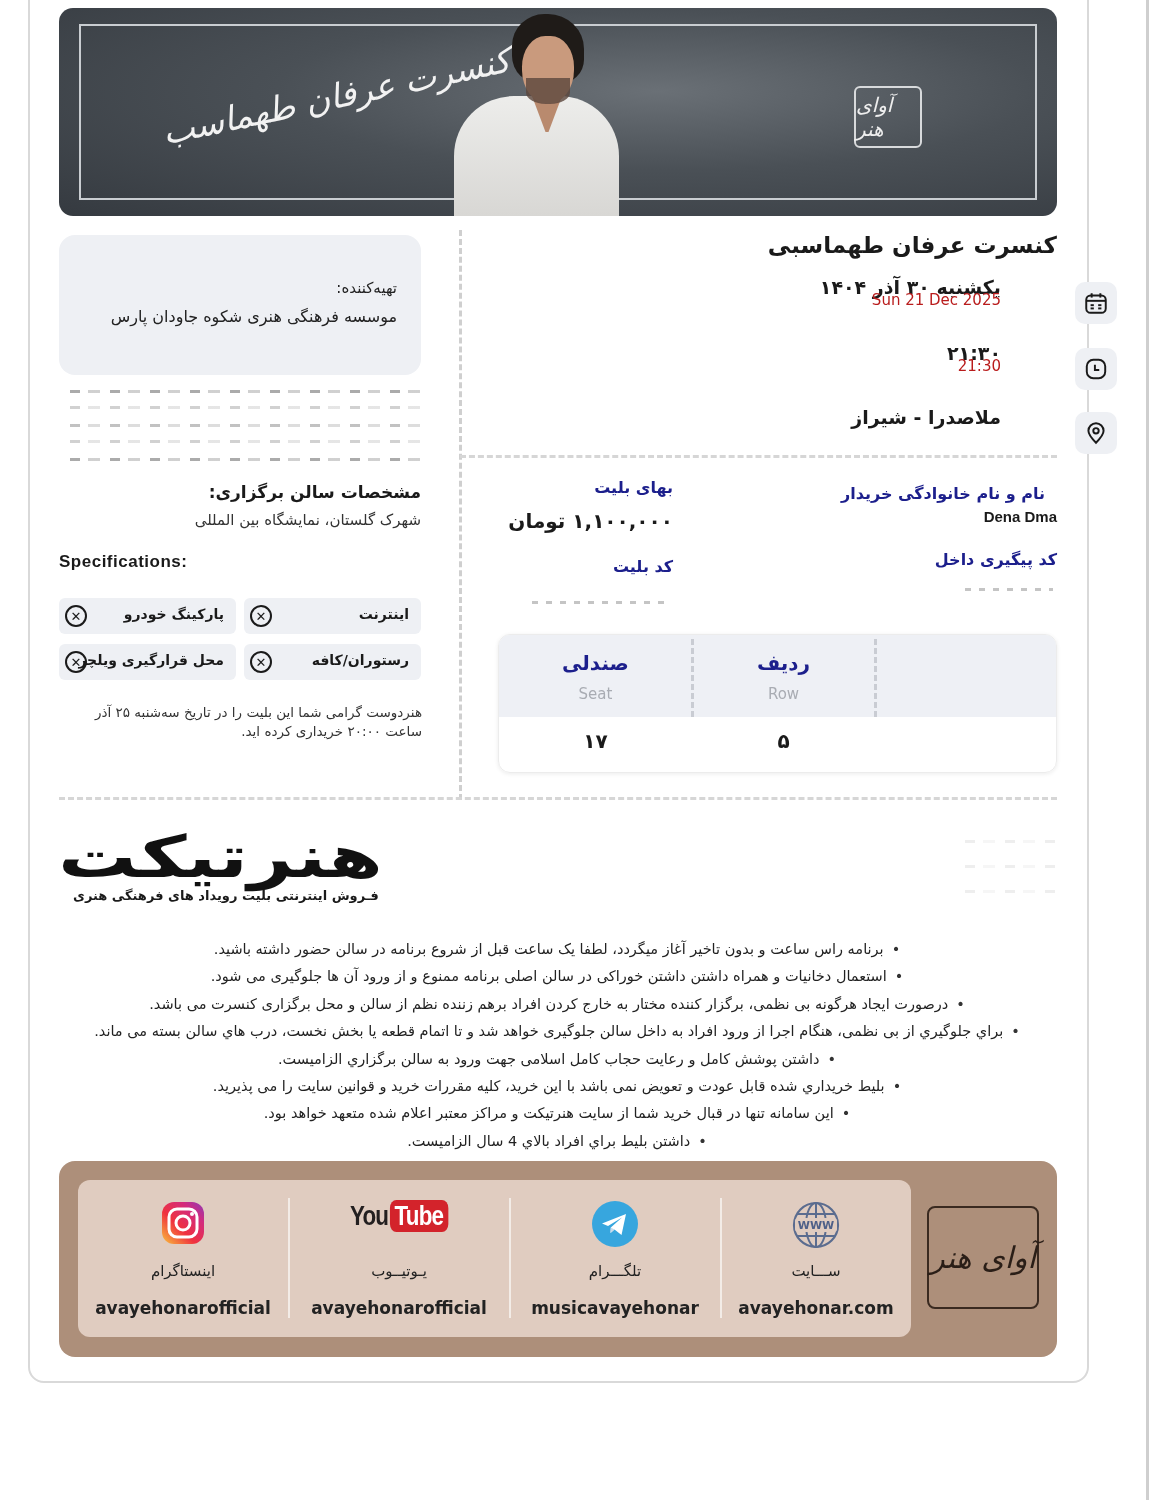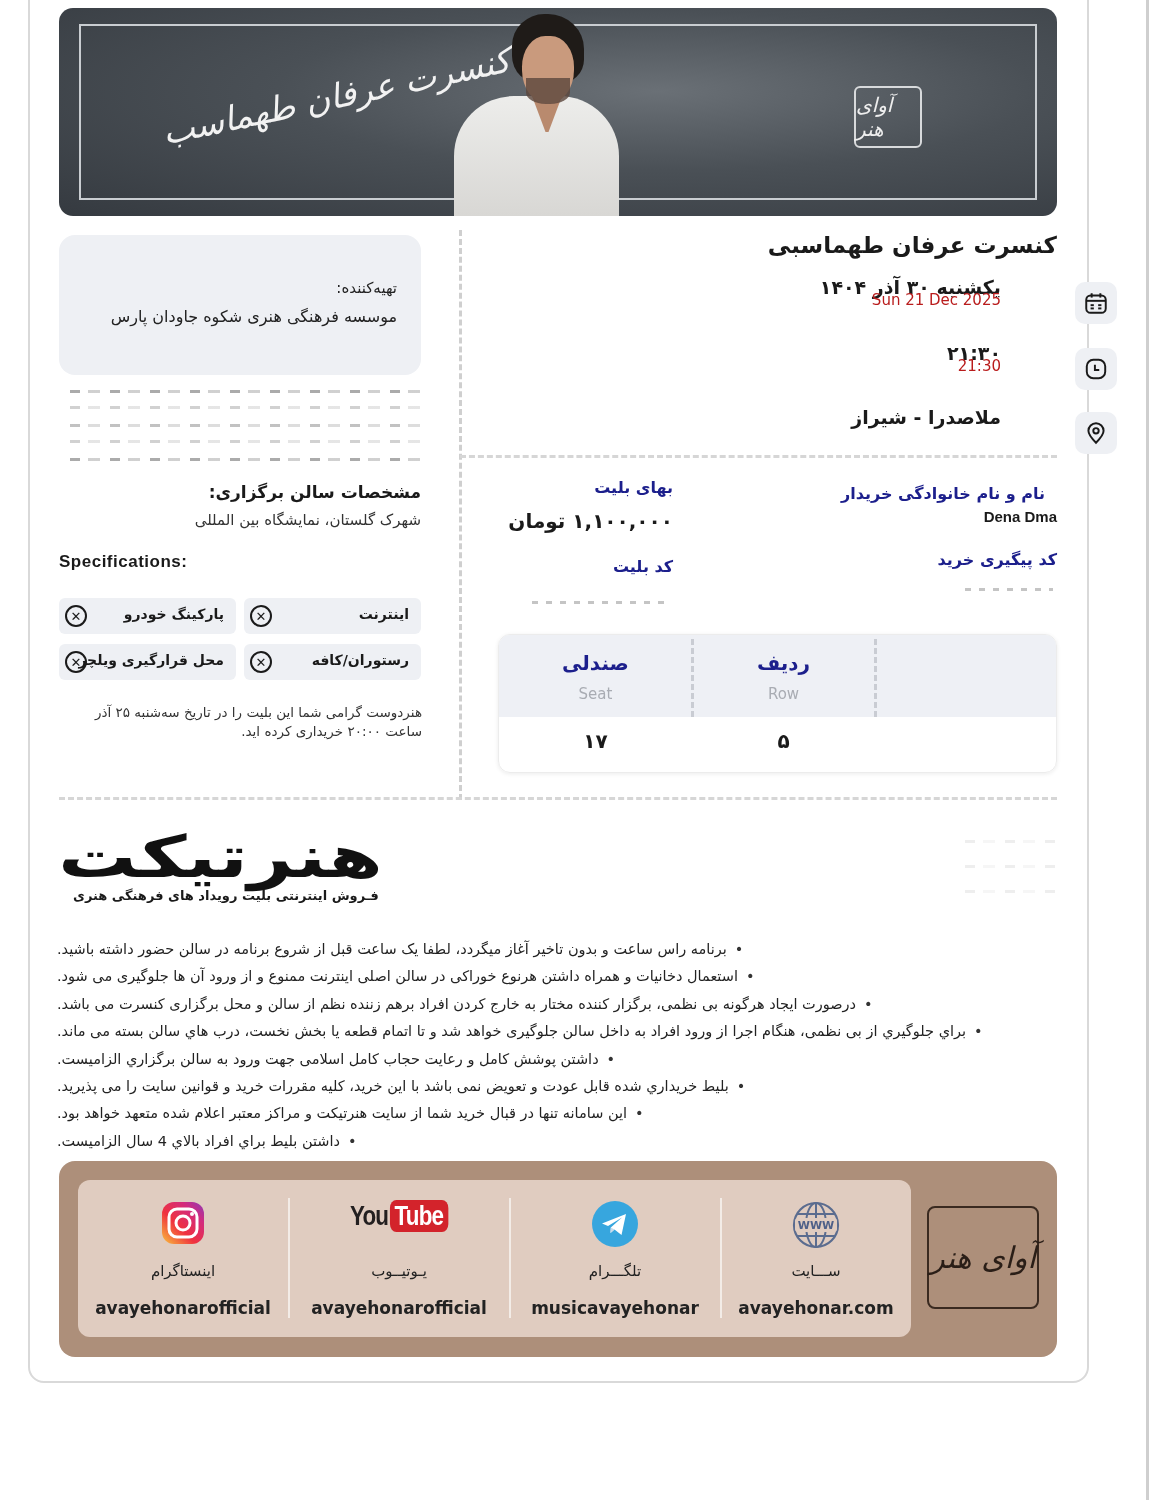--- a/index.html
+++ b/index.html
@@ -60,21 +60,21 @@
   .spec-chip .chip-icon { position: absolute; left: 6px; top: 7px; width: 22px; height: 22px; border: 2.5px solid #1a1a1a; border-radius: 50%; display: flex; align-items: center; justify-content: center; font-size: 13px; font-weight: bold; line-height: 1; }
   .purchase-note { position: absolute; left: 70px; top: 703px; width: 352px; font-size: 13.5px; line-height: 19px; direction: rtl; text-align: right; color: #333; }
 
   
   .brand-logo { position: absolute; left: 58px; top: 823px; font-size: 58px; font-weight: 900; font-family: "DejaVu Sans", sans-serif; letter-spacing: -4px; transform: scaleX(1.35); transform-origin: left; color: #111; }
   .brand-tagline { position: absolute; left: 73px; top: 888px; font-size: 13px; font-weight: bold; direction: rtl; white-space: nowrap; }
   .faded-block { position: absolute; left: 965px; top: 830px; width: 90px; height: 80px; opacity: .2; }
 
   
   .rules { position: absolute; right: 96px; top: 936px; width: 1000px; direction: rtl; list-style: none; }
-  .rules li { font-size: 14.5px; line-height: 27.4px; color: #222; white-space: nowrap; text-align: left; }
+  .rules li { font-size: 14.5px; line-height: 27.4px; color: #222; white-space: nowrap; text-align: center; }
   .rules li::before { content: "•"; margin-left: 8px; color: #333; }
 
   
   .footer { position: absolute; left: 59px; top: 1161px; width: 998px; height: 196px; background: #ad8f7a; border-radius: 16px; }
   .footer-inner { position: absolute; left: 19px; top: 19px; width: 833px; height: 157px; background: #e0ccc0; border-radius: 12px; }
   .f-col { position: absolute; top: 0; height: 157px; }
   .f-col .f-icon { position: absolute; left: 50%; top: 20px; transform: translateX(-50%); }
   .f-col .f-label { position: absolute; width: 100%; top: 82px; text-align: center; font-size: 15px; direction: rtl; color: #222; }
   .f-col .f-handle { position: absolute; width: 100%; top: 118px; text-align: center; font-size: 17px; font-weight: bold; color: #222; font-family: "DejaVu Sans", sans-serif; }
   .f-div { position: absolute; top: 18px; height: 120px; border-left: 2px solid #f3ece7; }
@@ -139,21 +139,21 @@
       <svg width="26" height="26" viewBox="0 0 24 24" fill="none" stroke="#1a1a1a" stroke-width="1.8">
           <path d="M12 21c-4-4-7-7.2-7-11a7 7 0 0 1 14 0c0 3.8-3 7-7 11z"></path>
           <circle cx="12" cy="10" r="2.5"></circle>
         </svg>
     </div>
     <div class="info-main">ملاصدرا - شیراز</div>
   </div>
 
   <div class="label-blue" style="right:108px; top:478px;margin-top:6px;">نام و نام خانوادگی خریدار</div>
   <div class="value-dark" style="right:96px; top:508px; font-size:15px; font-family:'Liberation Sans',sans-serif;">Dena Dma</div>
-  <div class="label-blue" style="right:96px; top:550px;">کد پیگیری خرید</div>
+  <div class="label-blue" style="right:96px; top:550px;">کد پیگیری داخل</div>
   <div class="redacted" style="left:965px; top:588px; width:88px;"></div>
 
   <div class="label-blue" style="right:480px; top:478px;">بهای بلیت</div>
   <div class="value-dark" style="right:480px; top:509px; font-size:20px; direction:rtl;">۱,۱۰۰,۰۰۰ تومان</div>
   <div class="label-blue" style="right:480px; top:557px;">کد بلیت</div>
   <div class="redacted" style="left:532px; top:601px; width:136px;"></div>
 
   <div class="seat-table">
     <div class="seat-head"></div>
     <div class="seat-col" style="left:193px; width:183px;">
@@ -210,21 +210,21 @@
   <div class="brand-logo">هنرتیکت</div>
   <div class="brand-tagline">فـروش اینترنتی بلیت رویداد های فرهنگی هنری</div>
   <div class="faded-block">
     <div class="qr-line" style="left:0; top:10px; width:90px;"></div>
     <div class="qr-line" style="left:0; top:35px; width:90px;"></div>
     <div class="qr-line" style="left:0; top:60px; width:90px;"></div>
   </div>
 
   <ul class="rules">
     <li>برنامه راس ساعت و بدون تاخیر آغاز میگردد، لطفا یک ساعت قبل از شروع برنامه در سالن حضور داشته باشید.</li>
-    <li>استعمال دخانیات و همراه داشتن هرنوع خوراکی در سالن اصلی اینترنت ممنوع و از ورود آن ها جلوگیری می شود.</li>
+    <li>استعمال دخانیات و همراه داشتن داشتن خوراکی در سالن اصلی برنامه ممنوع و از ورود آن ها جلوگیری می شود.</li>
     <li>درصورت ایجاد هرگونه بی نظمی، برگزار کننده مختار به خارج کردن افراد برهم زننده نظم از سالن و محل برگزاری کنسرت می باشد.</li>
     <li>براي جلوگیري از بی نظمی، هنگام اجرا از ورود افراد به داخل سالن جلوگیری خواهد شد و تا اتمام قطعه یا بخش نخست، درب هاي سالن بسته می ماند.</li>
     <li>داشتن پوشش کامل و رعایت حجاب کامل اسلامی جهت ورود به سالن برگزاري الزامیست.</li>
     <li>بلیط خریداري شده قابل عودت و تعویض نمی باشد با این خرید، کلیه مقررات خرید و قوانین سایت را می پذیرید.</li>
     <li>این سامانه تنها در قبال خرید شما از سایت هنرتیکت و مراکز معتبر اعلام شده متعهد خواهد بود.</li>
     <li>داشتن بلیط براي افراد بالاي 4 سال الزامیست.</li>
   </ul>
 
   <div class="footer">
     <div class="footer-inner">

